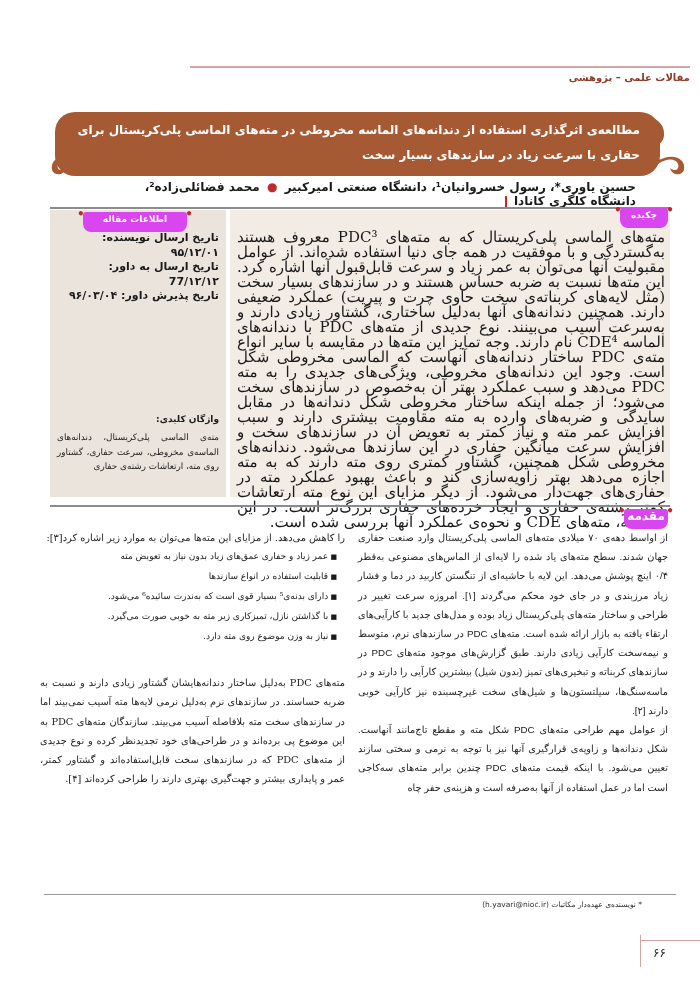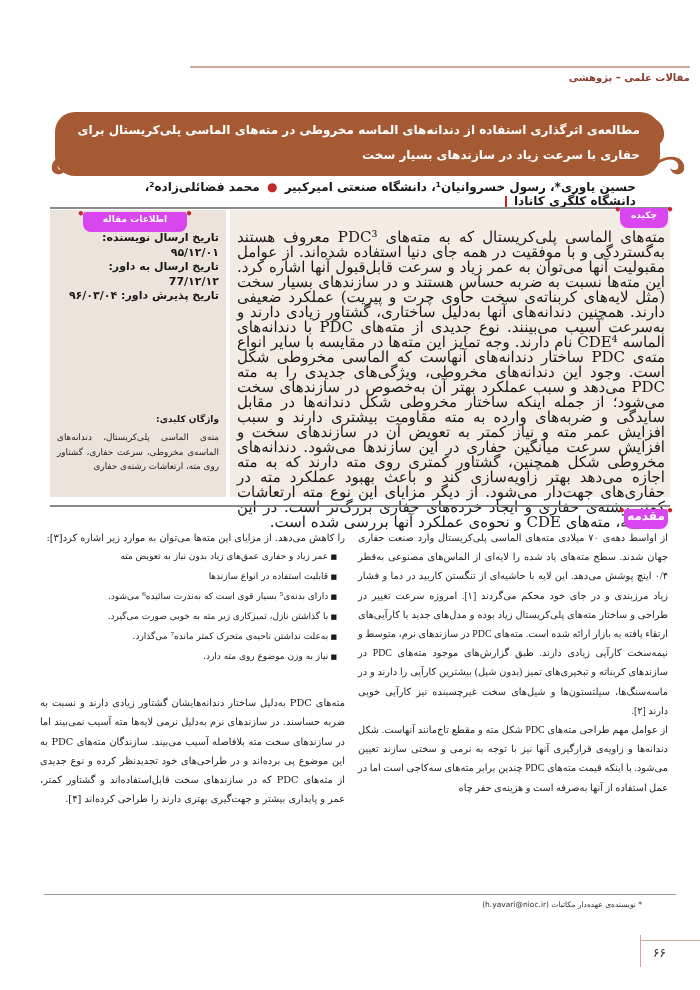--- a/index.html
+++ b/index.html
@@ -31,21 +31,21 @@
   .tag-intro { right: 32px; top: 509px; width: 44px; font-size: 12px; }
 
   .abstract-text { position: absolute; left: 237px; top: 230px; width: 428px; font-size: 15px; line-height: 15px; text-align: justify; text-align-last: right; font-family: "DejaVu Serif", serif; }
 
   .dates { position: absolute; left: 57px; top: 231px; width: 162px; font-size: 11px; font-weight: bold; line-height: 14.5px; text-align: right; }
   .kw-title { position: absolute; left: 57px; top: 414px; width: 162px; font-size: 9px; font-weight: bold; text-align: right; }
   .kw-text { position: absolute; left: 57px; top: 430px; width: 162px; font-size: 8.8px; line-height: 14.5px; text-align: justify; text-align-last: right; font-family: "DejaVu Serif", serif; }
 
   .intro-rule { position: absolute; left: 50px; top: 505px; width: 620px; height: 2px; background: #8b8b8b; }
 
-  .col-right { position: absolute; left: 358px; top: 528px; width: 310px; font-size: 9.8px; line-height: 19.2px; text-align: justify; text-align-last: right; font-family: Liberation Serif, serif; }
+  .col-right { position: absolute; left: 358px; top: 528px; width: 310px; font-size: 9.8px; line-height: 19.2px; text-align: justify; text-align-last: right; font-family: Liberation Sans, sans-serif; }
   .col-left { position: absolute; left: 40px; top: 528px; width: 305px; font-size: 9.8px; line-height: 19.2px; text-align: justify; text-align-last: right; font-family: "DejaVu Serif", serif; }
   .bullets { list-style: none; margin-right: 8px; }
   .bullets li { font-size: 9px; line-height: 19px; }
   .bullets li::before { content: "■ "; font-size: 7px; }
   .col-left .para2 { margin-top: 26px; }
 
   .foot-rule { position: absolute; left: 44px; top: 894px; width: 632px; height: 1px; background: #9a9a9a; }
   .footnote { position: absolute; right: 58px; top: 900px; font-size: 7.5px; color: #333; }
   .page-rule-v { position: absolute; left: 640px; top: 935px; width: 1px; height: 32px; background: #cfa7a0; }
   .page-rule-h { position: absolute; left: 640px; top: 940px; width: 60px; height: 1px; background: #cfa7a0; }
@@ -98,21 +98,20 @@
   <p>از عوامل مهم طراحی مته‌های PDC شکل مته و مقطع تاج‌مانند آنهاست. شکل دندانه‌ها و زاویه‌ی قرارگیری آنها نیز با توجه به نرمی و سختی سازند تعیین می‌شود. با اینکه قیمت مته‌های PDC چندین برابر مته‌های سه‌کاجی است اما در عمل استفاده از آنها به‌صرفه است و هزینه‌ی حفر چاه</p>
 </div>
 
 <div class="col-left">
   <p>را کاهش می‌دهد. از مزایای این مته‌ها می‌توان به موارد زیر اشاره کرد[۳]:</p>
   <ul class="bullets">
     <li>عمر زیاد و حفاری عمق‌های زیاد بدون نیاز به تعویض مته</li>
     <li>قابلیت استفاده در انواع سازندها</li>
     <li>دارای بدنه‌ی⁵ بسیار قوی است که به‌ندرت سائیده⁶ می‌شود.</li>
     <li>با گذاشتن نازل، تمیزکاری زیر مته به خوبی صورت می‌گیرد.</li>
-    <li>به‌علت نداشتن ناحیه‌ی متحرک کمتر مانده⁷ می‌گذارد.</li>
     <li>نیاز به وزن موضوع روی مته دارد.</li>
   </ul>
   <p class="para2">مته‌های PDC به‌دلیل ساختار دندانه‌هایشان گشتاور زیادی دارند و نسبت به ضربه حساسند. در سازندهای نرم به‌دلیل نرمی لایه‌ها مته آسیب نمی‌بیند اما در سازندهای سخت مته بلافاصله آسیب می‌بیند. سازندگان مته‌های PDC به این موضوع پی برده‌اند و در طراحی‌های خود تجدیدنظر کرده و نوع جدیدی از مته‌های PDC که در سازندهای سخت قابل‌استفاده‌اند و گشتاور کمتر، عمر و پایداری بیشتر و جهت‌گیری بهتری دارند را طراحی کرده‌اند [۴].</p>
 </div>
 
 <div class="foot-rule"></div>
 <div class="footnote">* نویسنده‌ی عهده‌دار مکاتبات (h.yavari@nioc.ir)</div>
 <div class="page-rule-v"></div>
 <div class="page-rule-h"></div>
 <div class="page-num">۶۶</div>

